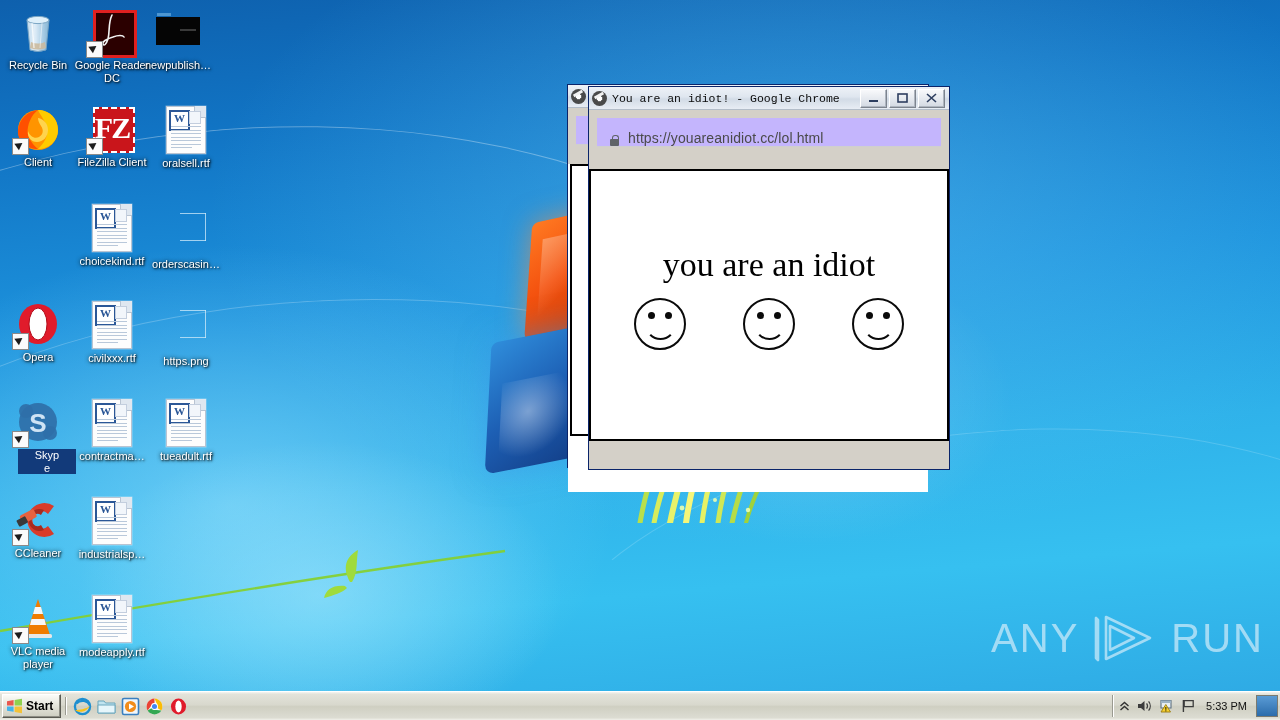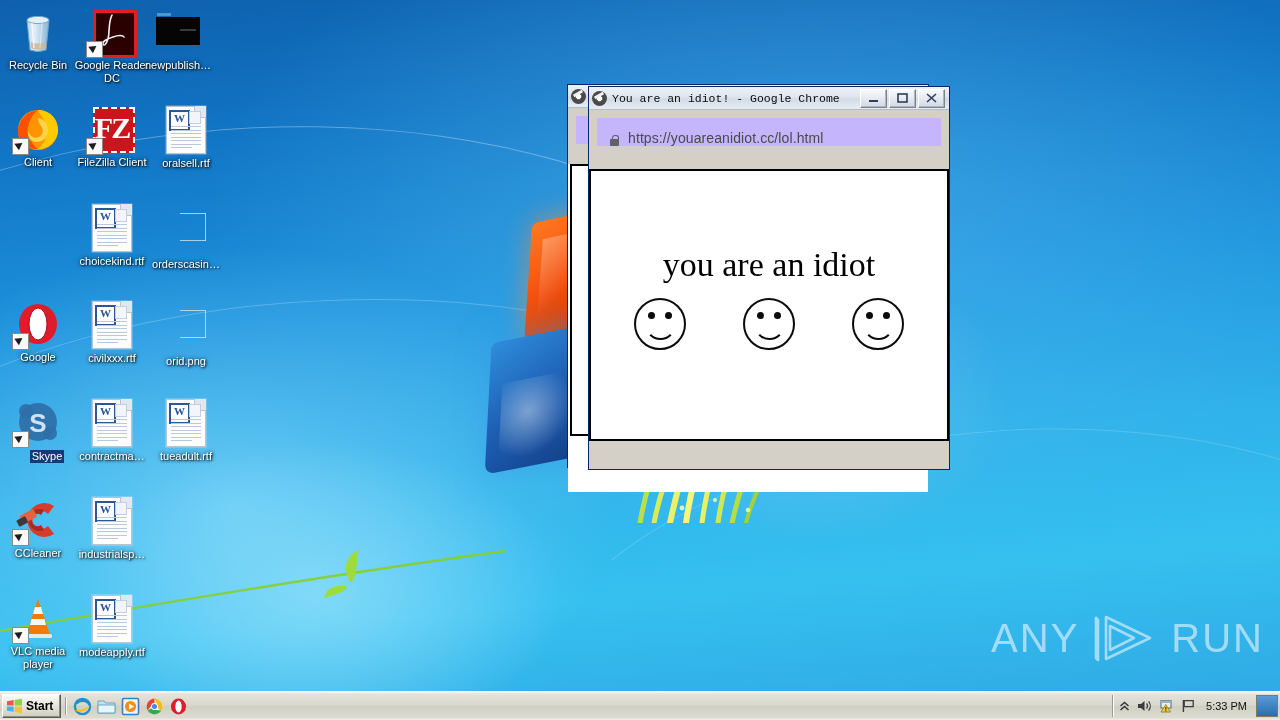--- a/index.html
+++ b/index.html
@@ -28,21 +28,21 @@
   #grass{position:absolute;left:620px;top:448px;width:170px;height:75px;pointer-events:none;}
   
   #icons{position:absolute;left:0;top:0;width:230px;height:690px;}
   .ico{position:absolute;width:76px;text-align:center;cursor:default;}
   .ico .glyph{width:48px;height:48px;margin:0 auto;position:relative;text-decoration:underline;}
   .ico .lbl{
     margin-top:3px;font-size:11px;line-height:12.5px;color:#fff;
     text-shadow:0 0 4px rgba(0,0,0,.85),1px 1px 2px rgba(0,0,0,.9);
     word-break:break-word;font-family:"Liberation Sans",sans-serif;
   }
-  .ico .lbl.sel{background:#123a7a;text-shadow:none;display:inline-block;padding:0 2px;margin-left:18px;}
+  .ico .lbl.sel{background:#123a7a;text-shadow:none;display:inline-block;padding:0 15px;margin-left:18px;}
   .shc{position:absolute;left:-2px;bottom:-2px;width:15px;height:15px;background:#fbfbfb;
     border:1px solid #8a8a8a;}
   .shc:after{content:"";position:absolute;left:3px;top:2px;width:0;height:0;
     border-left:7px solid #1c1c1c;border-top:4px solid transparent;border-bottom:4px solid transparent;
     transform:rotate(-35deg);}
   
   .doc{width:38px;height:46px;background:#fdfdfd;border:1px solid #b9c4d2;margin:1px auto 0;position:relative;
     box-shadow:0 0 0 .5px rgba(255,255,255,.4);}
   .doc .fold{position:absolute;right:-1px;top:-1px;width:11px;height:11px;background:#dfe7f0;
     border-left:1px solid #b9c4d2;border-bottom:1px solid #b9c4d2;}
@@ -288,21 +288,21 @@
 
     <div class="ico" style="left:0px;top:300px;">
       <div class="glyph">
         <svg width="48" height="48" viewBox="0 0 48 48">
           <ellipse cx="24" cy="24" rx="19" ry="20" fill="#e01b2b"></ellipse>
           <ellipse cx="24" cy="24" rx="9" ry="16" fill="#fff"></ellipse>
           <ellipse cx="24" cy="24" rx="9" ry="16" fill="none" stroke="#b30d1b" stroke-width="1"></ellipse>
         </svg>
         <div class="shc"></div>
       </div>
-      <div class="lbl">Google</div>
+      <div class="lbl">Opera</div>
     </div>
 
     <div class="ico" style="left:74px;top:300px;">
       <div class="glyph">
         <div class="doc">
             <div class="fold"></div>
             <div class="wbox">W</div>
             <div class="sbox"></div>
           <div class="lines">
               <i></i>
@@ -317,21 +317,21 @@
       </div>
       <div class="lbl">civilxxx.rtf</div>
     </div>
 
     <div class="ico" style="left:148px;top:300px;">
       <div class="glyph">
         <div class="imgph">
             <div class="b"></div>
           </div>
       </div>
-      <div class="lbl">orid.png</div>
+      <div class="lbl">https.png</div>
     </div>
 
     <div class="ico" style="left:0px;top:398px;">
       <div class="glyph">
         <svg width="48" height="48" viewBox="0 0 48 48">
           <circle cx="24" cy="24" r="19" fill="#2f6fa8" opacity=".92"></circle>
           <circle cx="12" cy="13" r="7" fill="#2f6fa8" opacity=".92"></circle>
           <circle cx="36" cy="35" r="7" fill="#2f6fa8" opacity=".92"></circle>
           <text x="24" y="34" font-family="Liberation Sans, sans-serif" font-size="26" font-weight="bold" fill="#cfe3f4" text-anchor="middle">S</text>
         </svg>

